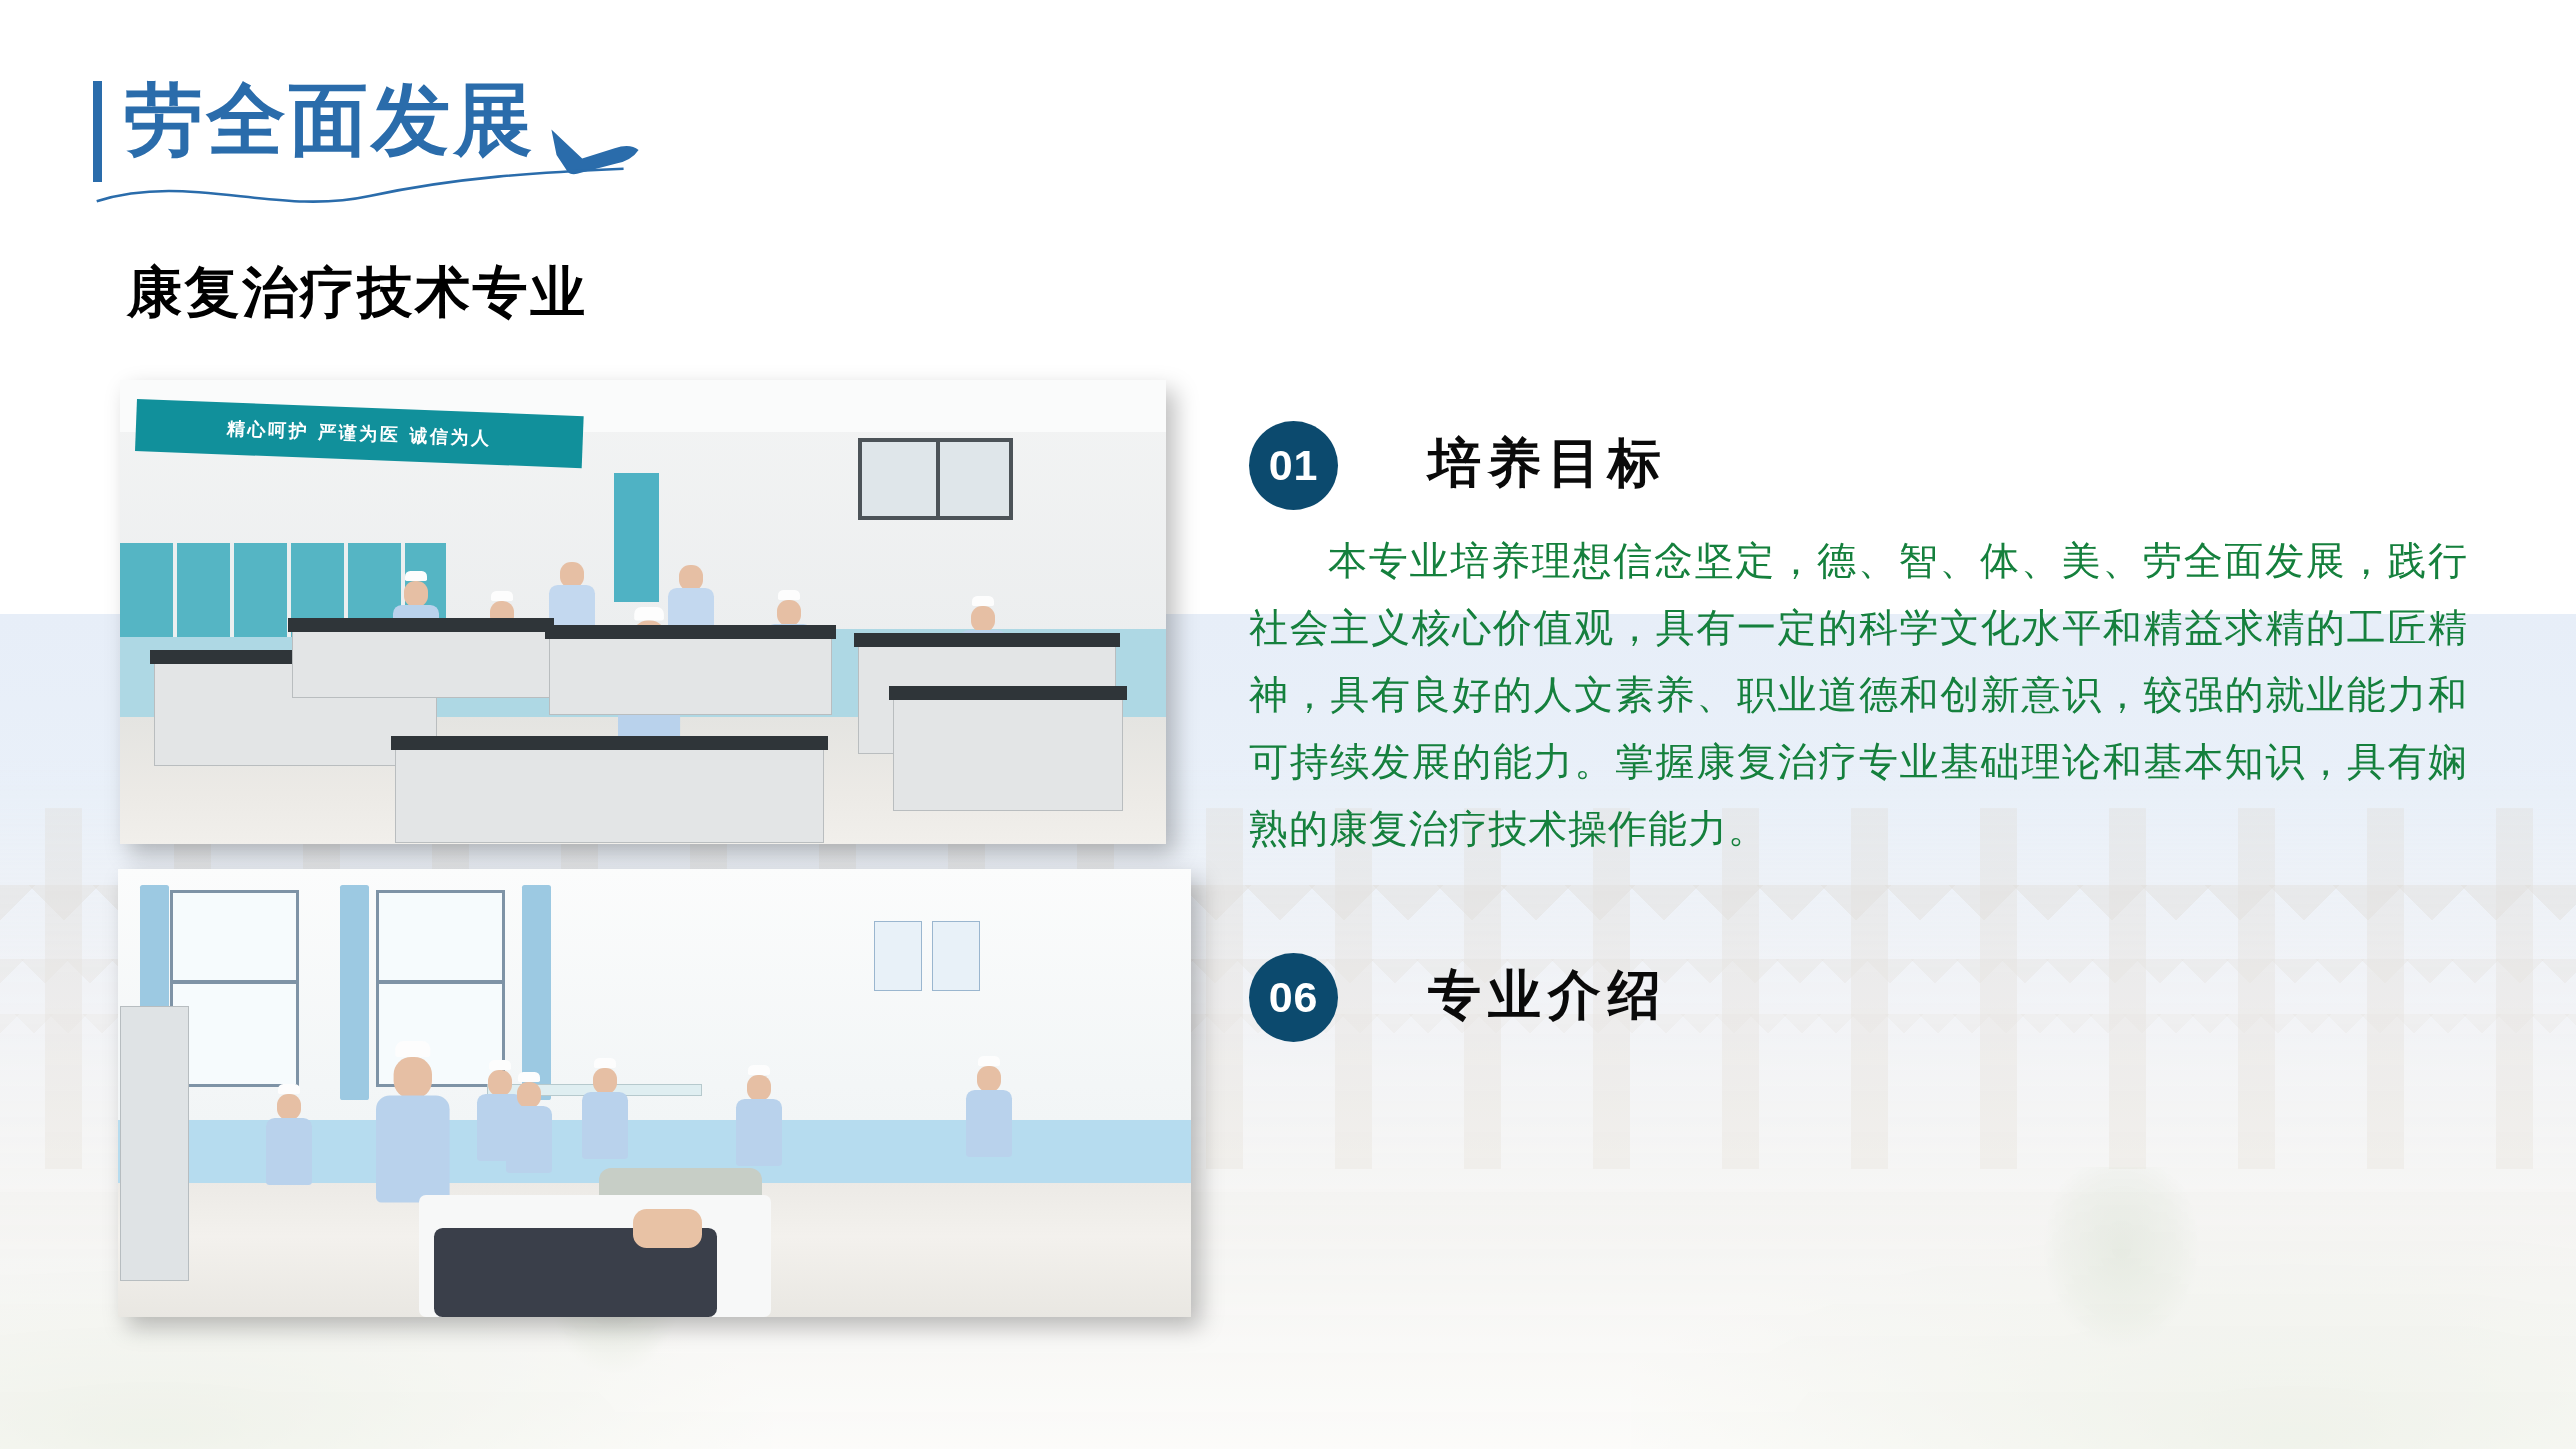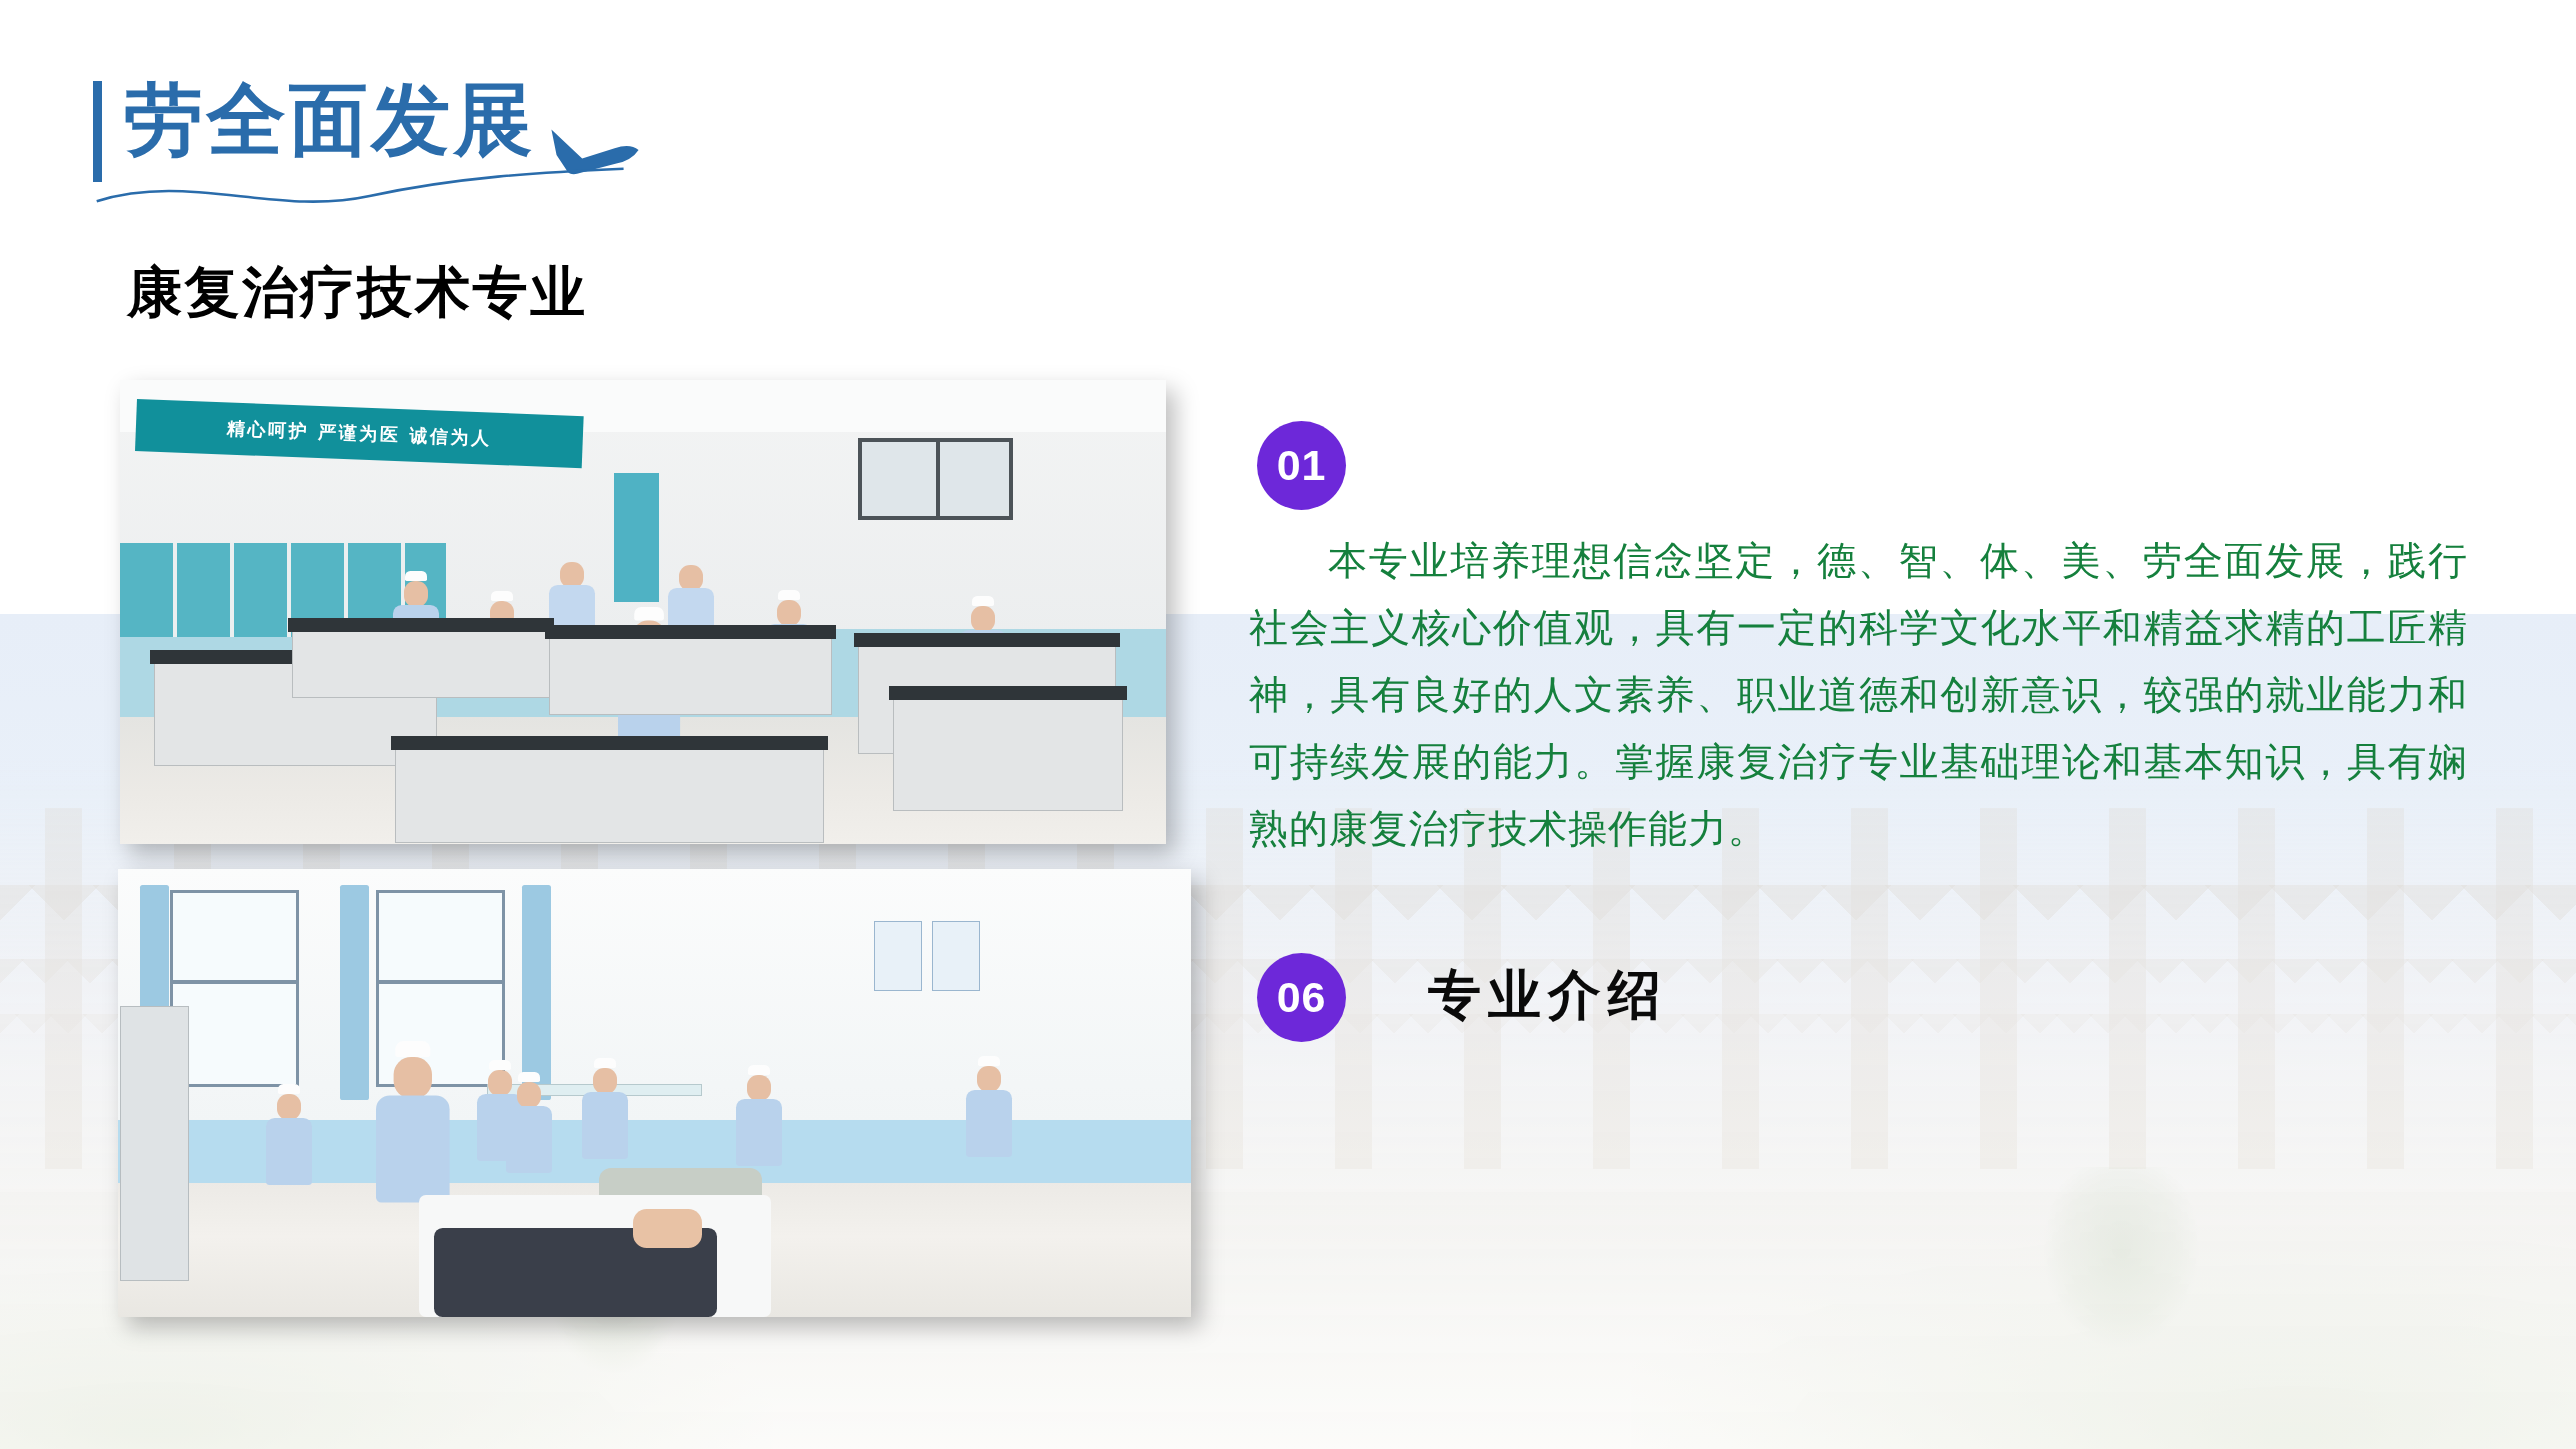--- a/index.html
+++ b/index.html
@@ -199,23 +199,23 @@
   .ward-feet   { position:absolute; left:515px; top:340px; width:69px; height:39px; background:#e8c2a5; border-radius:13.7px; }
   .ward-cabinet{ position:absolute; left:1.7px; top:137px; width:69px; height:275px; background:#dfe3e5; border:1.7px solid #b7bdc0; }
 
   
   .section { position: absolute; }
   #section-01 { left: 1249px; top: 421px; width: 1219px; }
   #section-02 { left: 1249px; top: 953px; width: 1219px; }
 
   .sec-head { position: relative; height: 94px; }
   .sec-badge {
-    position: absolute; left: 8px; top: 0;
+    position: absolute; left: 0; top: 0;
     width: 89px; height: 89px; border-radius: 50%;
-    background: #6d28d9;
+    background: #0c4a6e;
     color: #ffffff;
     font-size: 43px; font-weight: bold; letter-spacing: 0.9px;
     display: flex; align-items: center; justify-content: center;
     font-family: "Liberation Sans", sans-serif;
   }
   .sec-title {
     position: absolute; left: 179px; top: 6.9px;
     font-size: 53px; font-weight: bold; letter-spacing: 6.9px;
     color: #0a0a0a; white-space: nowrap;
     font-family: "DejaVu Sans", "Liberation Sans", sans-serif;
@@ -370,20 +370,21 @@
 
     <div class="ward-bed-head"></div>
     <div class="ward-bed"></div>
     <div class="ward-blanket"></div>
     <div class="ward-feet"></div>
   </div>
 
   <div class="section" id="section-01">
     <div class="sec-head">
       <div class="sec-badge">01</div>
+      <div class="sec-title">培养目标</div>
     </div>
     <div class="sec-body">本专业培养理想信念坚定，德、智、体、美、劳全面发展，践行社会主义核心价值观，具有一定的科学文化水平和精益求精的工匠精神，具有良好的人文素养、职业道德和创新意识，较强的就业能力和可持续发展的能力。掌握康复治疗专业基础理论和基本知识，具有娴熟的康复治疗技术操作能力。</div>
   </div>
 
   <div class="section" id="section-02">
     <div class="sec-head">
       <div class="sec-badge">06</div>
       <div class="sec-title">专业介绍</div>
     </div>
   </div>

